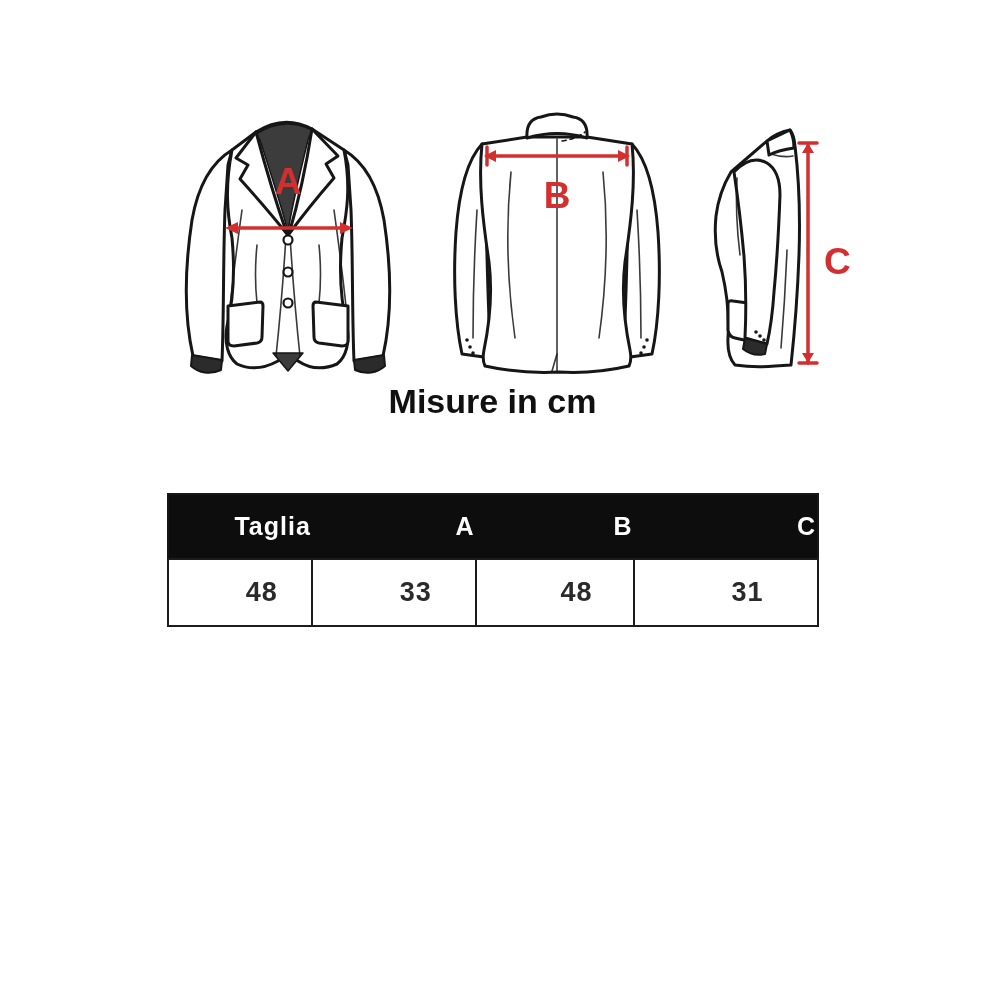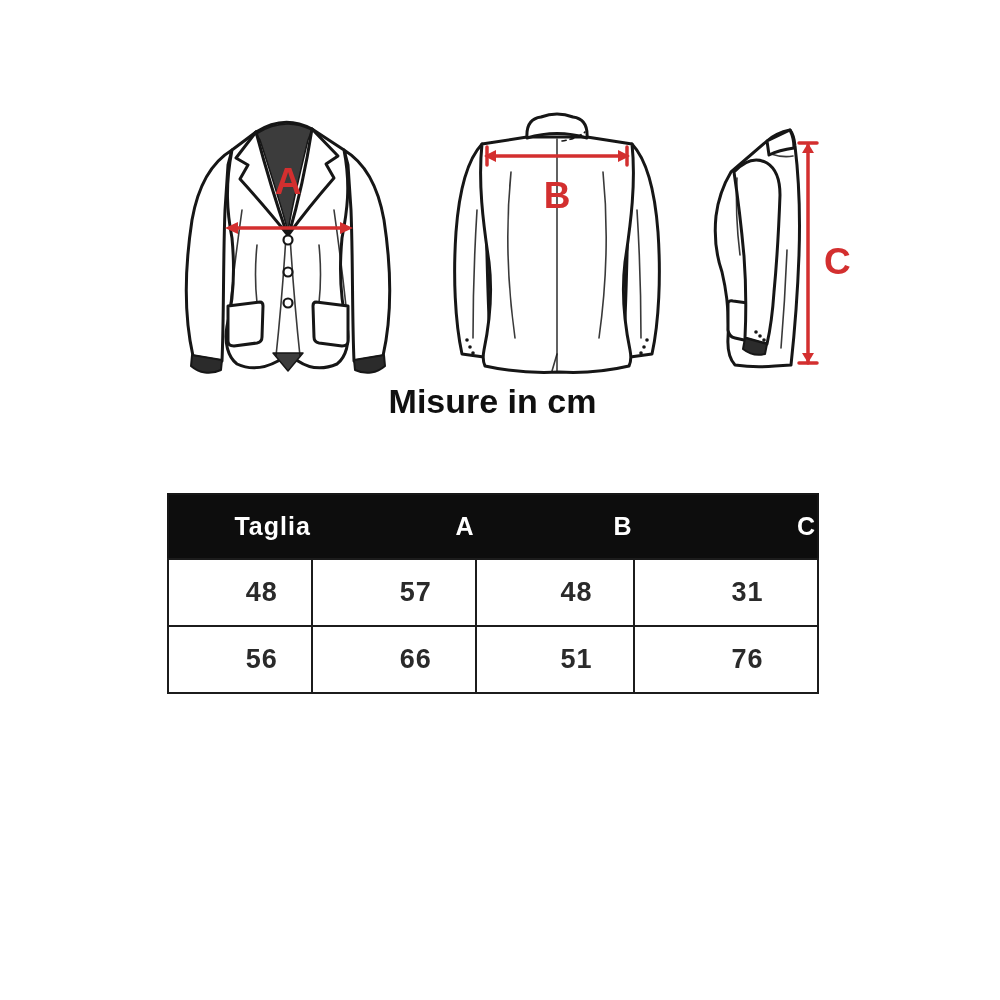--- a/index.html
+++ b/index.html
@@ -152,26 +152,20 @@
       <tr>
         <th>Taglia</th>
         <th>A</th>
         <th>B</th>
         <th>C</th>
       </tr>
     </thead>
     <tbody>
       <tr>
         <td>48</td>
-        <td>57</td>
+        <td>33</td>
         <td>48</td>
         <td>31</td>
-      </tr>
-      <tr>
-        <td>56</td>
-        <td>66</td>
-        <td>51</td>
-        <td>76</td>
       </tr>
     </tbody>
   </table>
 
 </div>
 
 </body></html>

